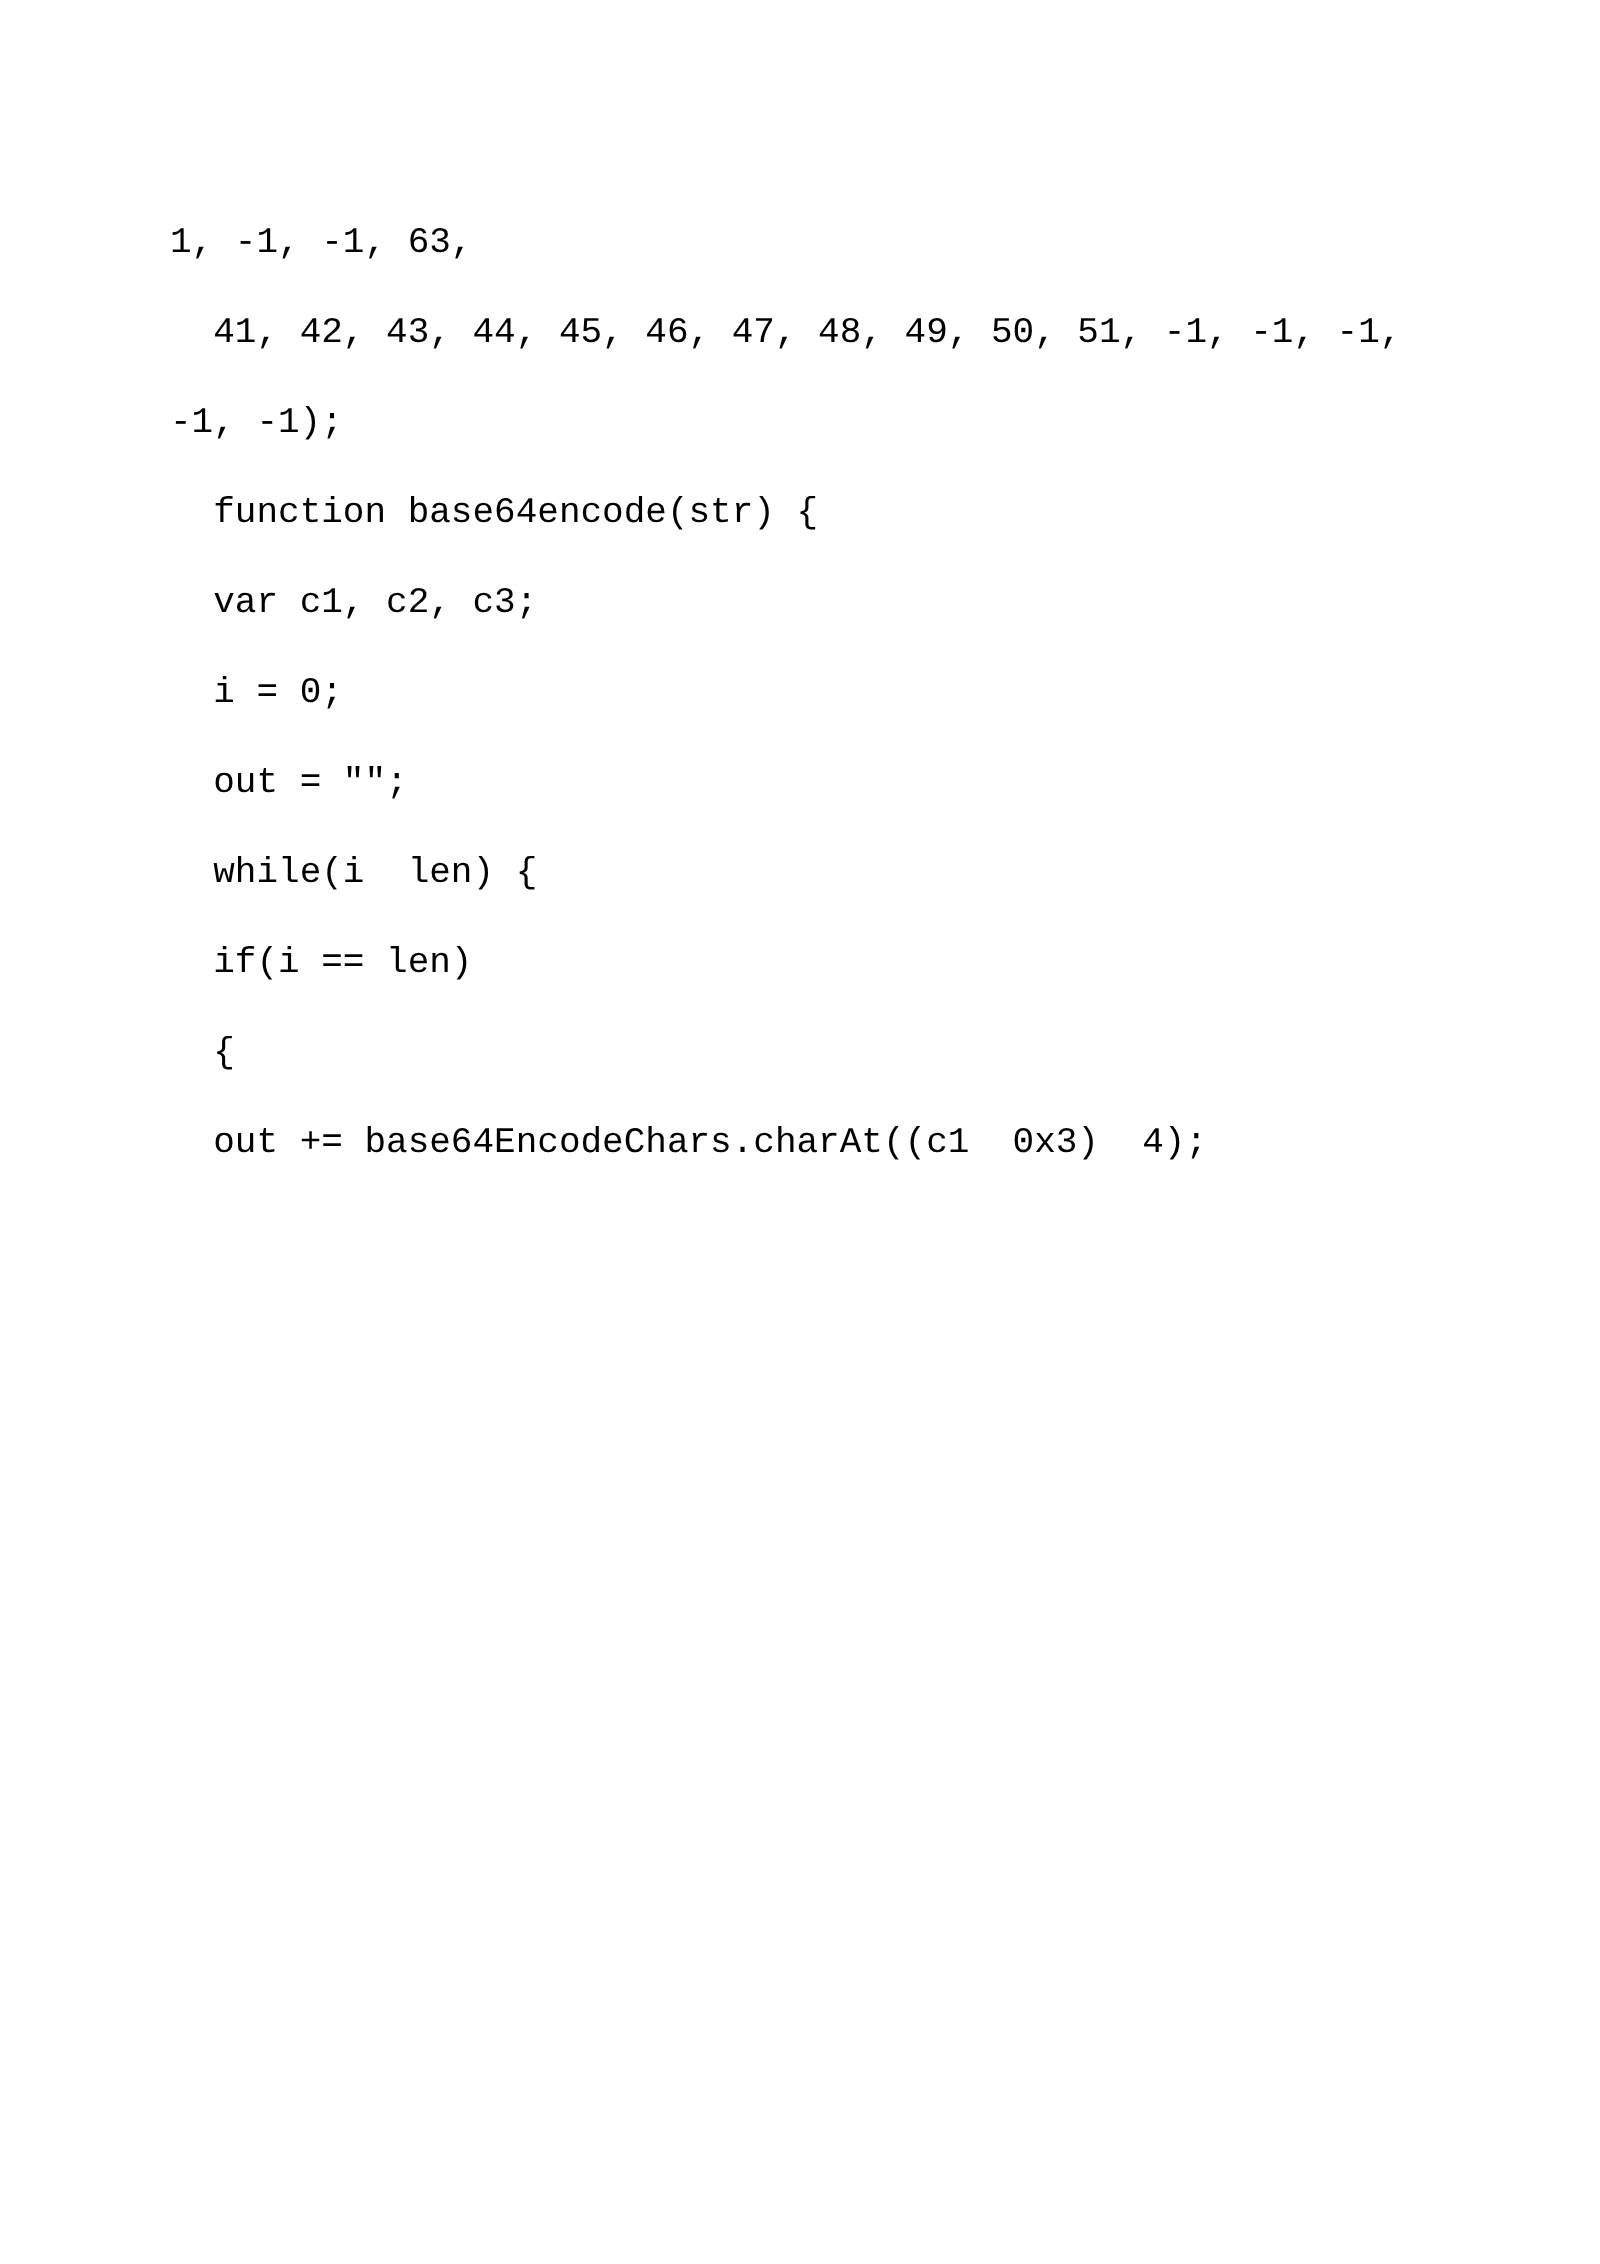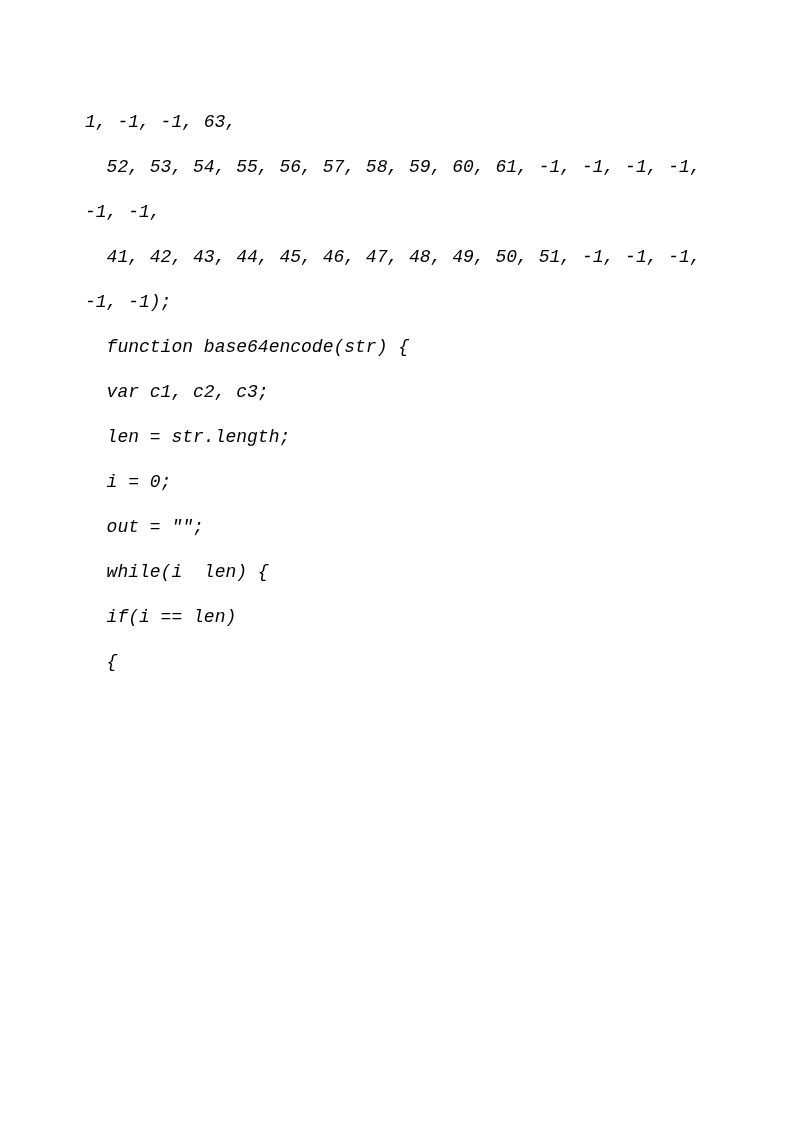--- a/index.html
+++ b/index.html
@@ -9,35 +9,33 @@
     height: 1132px;
     background: #ffffff;
     font-family: "Courier New", Courier, monospace;
     font-size: 18px;
     color: #000000;
     line-height: 2.5;
   }
   .page {
     padding: 100px 85px 0 85px;
     box-sizing: border-box;
-    font-style: italic;
   }
   .code-line {
     white-space: pre-wrap;
     word-break: break-all;
   }
 </style>
 </head>
 <body>
 
 <div class="page">
   <div class="code-line">1, -1, -1, 63,</div>
-  <div class="code-line">  52, 53, 54, 55, 56, 57, 58, 59, 60, 61, -1, -1, -1, -1, -1, -1,</div>
   <div class="code-line">  41, 42, 43, 44, 45, 46, 47, 48, 49, 50, 51, -1, -1, -1, -1, -1);</div>
   <div class="code-line">  function base64encode(str) {</div>
   <div class="code-line">  var c1, c2, c3;</div>
-  <div class="code-line">  len = str.length;</div>
   <div class="code-line">  i = 0;</div>
   <div class="code-line">  out = "";</div>
   <div class="code-line">  while(i  len) {</div>
   <div class="code-line">  if(i == len)</div>
   <div class="code-line">  {</div>
+  <div class="code-line">  out += base64EncodeChars.charAt((c1  0x3)  4);</div>
 </div>
 
 </body></html>

